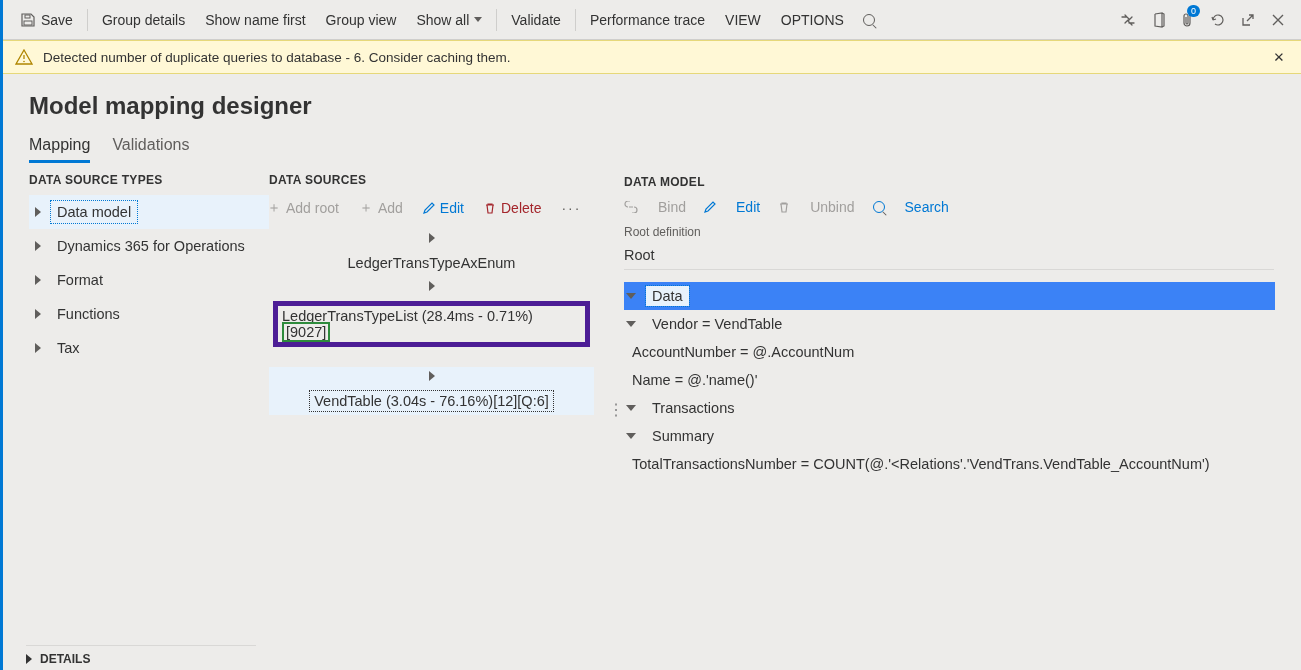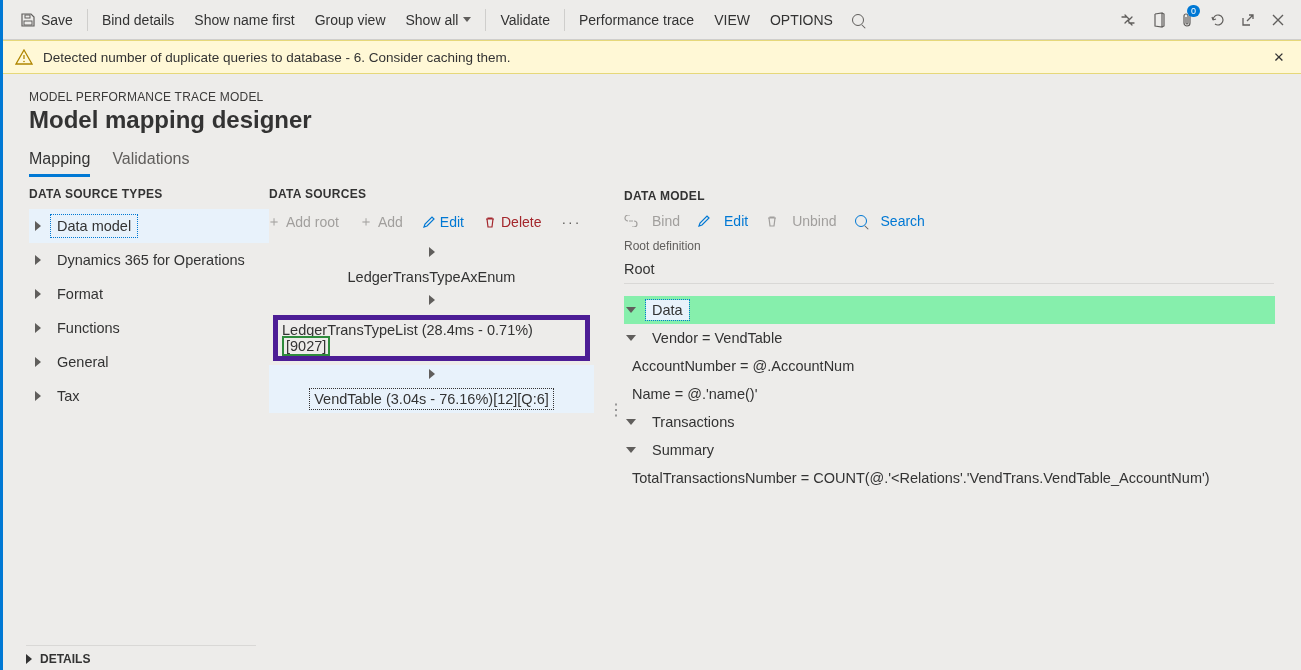--- a/index.html
+++ b/index.html
@@ -105,35 +105,35 @@
   .plus { font-size:14px; }
   .blue { color:#0078d4; }
   .red  { color:#a4262c; }
   .dots { color:#605e5c; letter-spacing:2px; }
 
   .ds-tree ul { list-style:none; }
   .ds-tree li { display:flex; align-items:center; gap:10px; padding:4px 4px; cursor:pointer;flex-direction:column; }
   .ds-tree li .label { font-size:14.5px; padding:2px 4px; }
   .ds-tree li .label.boxed { border:5px solid #4c1d95; }
   .ds-tree li .label.boxed-dotted { outline:1px dotted #333; }
-  .ds-tree li.selected { background:#e8f2fb; }
+  .ds-tree li.selected { background:#e8f2fb;margin-top:16px; }
   .greenbox { border:2px solid #2e8b3c; padding:0 2px; }
   .ds-hr { border-top:1px solid #d9d8d6; margin-top:280px; }
 
   
   .dm-title { font-size:12px; font-weight:600; letter-spacing:.3px; margin-bottom:10px;}
   .dm-actions { display:flex; align-items:center; gap:18px; font-size:14px; margin-bottom:10px; }
   .dm-actions .blue { color:#0078d4; }
   .dm-actions .gray { color:#a19f9d; }
-  .dm-actions .item { display:flex; align-items:center; gap:14px; cursor:pointer;justify-content:center;}
+  .dm-actions .item { display:flex; align-items:center; gap:20px; cursor:pointer;justify-content:center;}
   .root-label { font-size:12px; color:#605e5c; margin-bottom:4px; }
   .root-value { font-size:14.5px; padding:4px 0 6px; border-bottom:1px solid #d9d8d6; margin-bottom:12px; width:650px; max-width:100%; }
 
   .dm-tree .row { display:flex; align-items:center; gap:10px; padding:4px 2px; font-size:14.5px; cursor:pointer; }
-  .dm-tree .row.hl { background:#86efac; width:100%; }
+  .dm-tree .row.hl { background:#3b82f6; width:100%; }
   .dm-tree .row .lbl { padding:2px 6px; }
   .dm-tree .row .lbl.boxed-dotted { outline:1px dotted #0078d4; background:#e8f2fb;}
   .indent1 { padding-left:18px; }
   .indent2 { padding-left:36px; }
   .indent3 { padding-left:54px; }
   .indent5 { padding-left:90px; }
   .tri-down { width:0;height:0;border-left:5px solid transparent;border-right:5px solid transparent;border-top:6px solid #605e5c; flex:0 0 auto;}
   .tri-right { width:0;height:0;border-top:5px solid transparent;border-bottom:5px solid transparent;border-left:6px solid #605e5c; flex:0 0 auto;}
 
   .vdots-col { position:absolute; left:608px; top:400px; color:#888; font-size:16px; }
@@ -152,21 +152,21 @@
   <div class="cmd">
     <svg width="14" height="14" viewBox="0 0 14 14">
         <path d="M1 1h9l3 3v9H1z" fill="none" stroke="#605e5c" stroke-width="1.2"></path>
         <rect x="3" y="8" width="8" height="4" fill="none" stroke="#605e5c"></rect>
         <rect x="4" y="2" width="5" height="3" fill="none" stroke="#605e5c"></rect>
       </svg>
     <span style="margin-left:6px">Save</span>
   </div>
   <span class="sep"></span>
   <div class="cmd">
-      <span>Bind details</span>
+      <span>Group details</span>
     </div>
   <div class="cmd">
       <span>Show name first</span>
     </div>
   <div class="cmd">
       <span>Group view</span>
     </div>
   <div class="cmd">
       <span>Show all</span>
       <span class="chev-down"></span>
@@ -226,21 +226,20 @@
   <svg class="warn-icon" width="18" height="16">
       <path d="M9 1 17 15H1z" fill="none" stroke="#b08500" stroke-width="1.3"></path>
       <line x1="9" y1="6" x2="9" y2="10" stroke="#b08500" stroke-width="1.3"></line>
       <circle cx="9" cy="12.5" r="0.8" fill="#b08500"></circle>
     </svg>
   <span>Detected number of duplicate queries to database - 6. Consider caching them.</span>
   <span class="close-x">✕</span>
 </div>
 
 <div class="page-header">
-  <div class="subtitle">MODEL PERFORMANCE TRACE MODEL</div>
   <div class="page-title">Model mapping designer</div>
 </div>
 
 <div class="tabs-row">
   <div class="tab active">Mapping</div>
   <div class="tab">Validations</div>
 </div>
 
 <div class="main">
 
@@ -255,24 +254,20 @@
           <span class="tri"></span>
           <span class="label">Dynamics 365 for Operations</span>
         </li>
       <li>
           <span class="tri"></span>
           <span class="label">Format</span>
         </li>
       <li>
           <span class="tri"></span>
           <span class="label">Functions</span>
-        </li>
-      <li>
-          <span class="tri"></span>
-          <span class="label">General</span>
         </li>
       <li>
           <span class="tri"></span>
           <span class="label">Tax</span>
         </li>
     </ul>
   </div>
 
   <div class="col2">
     <div class="section-hdr">DATA SOURCES</div>

